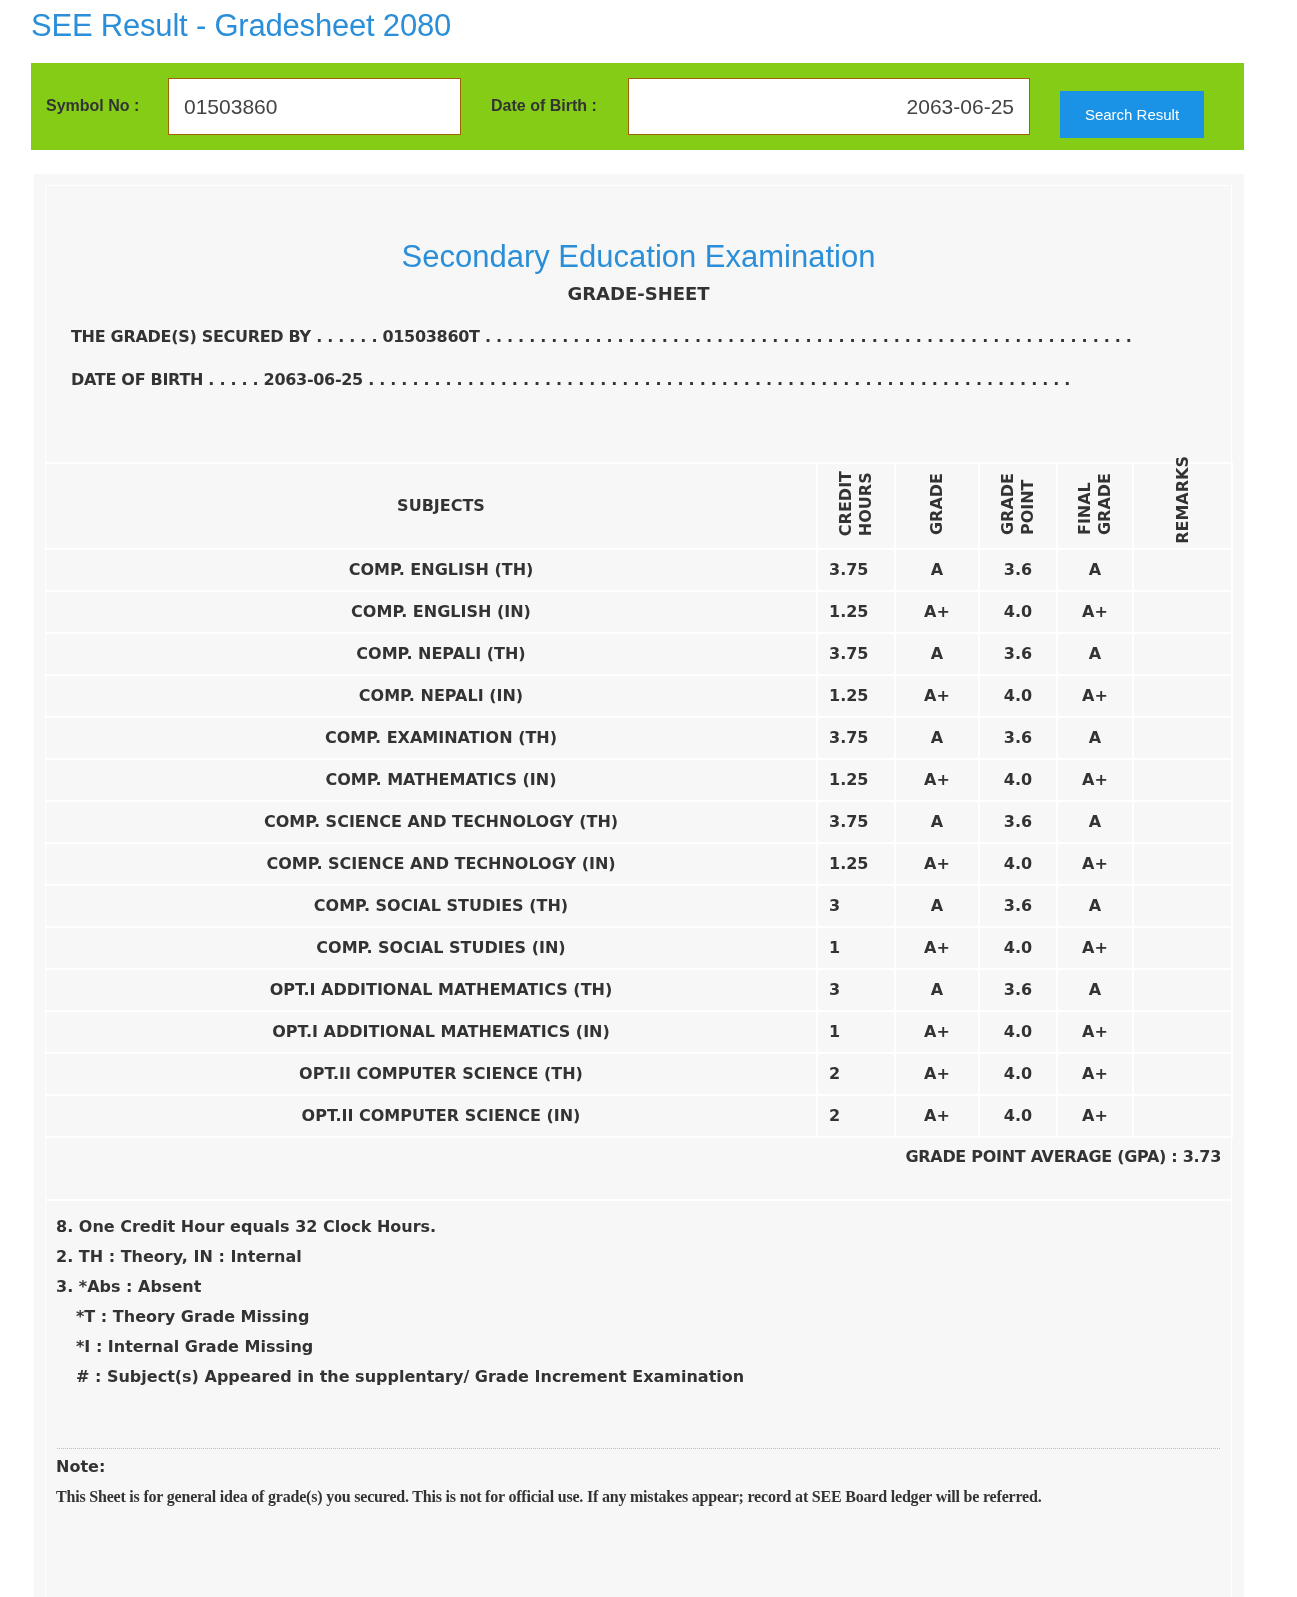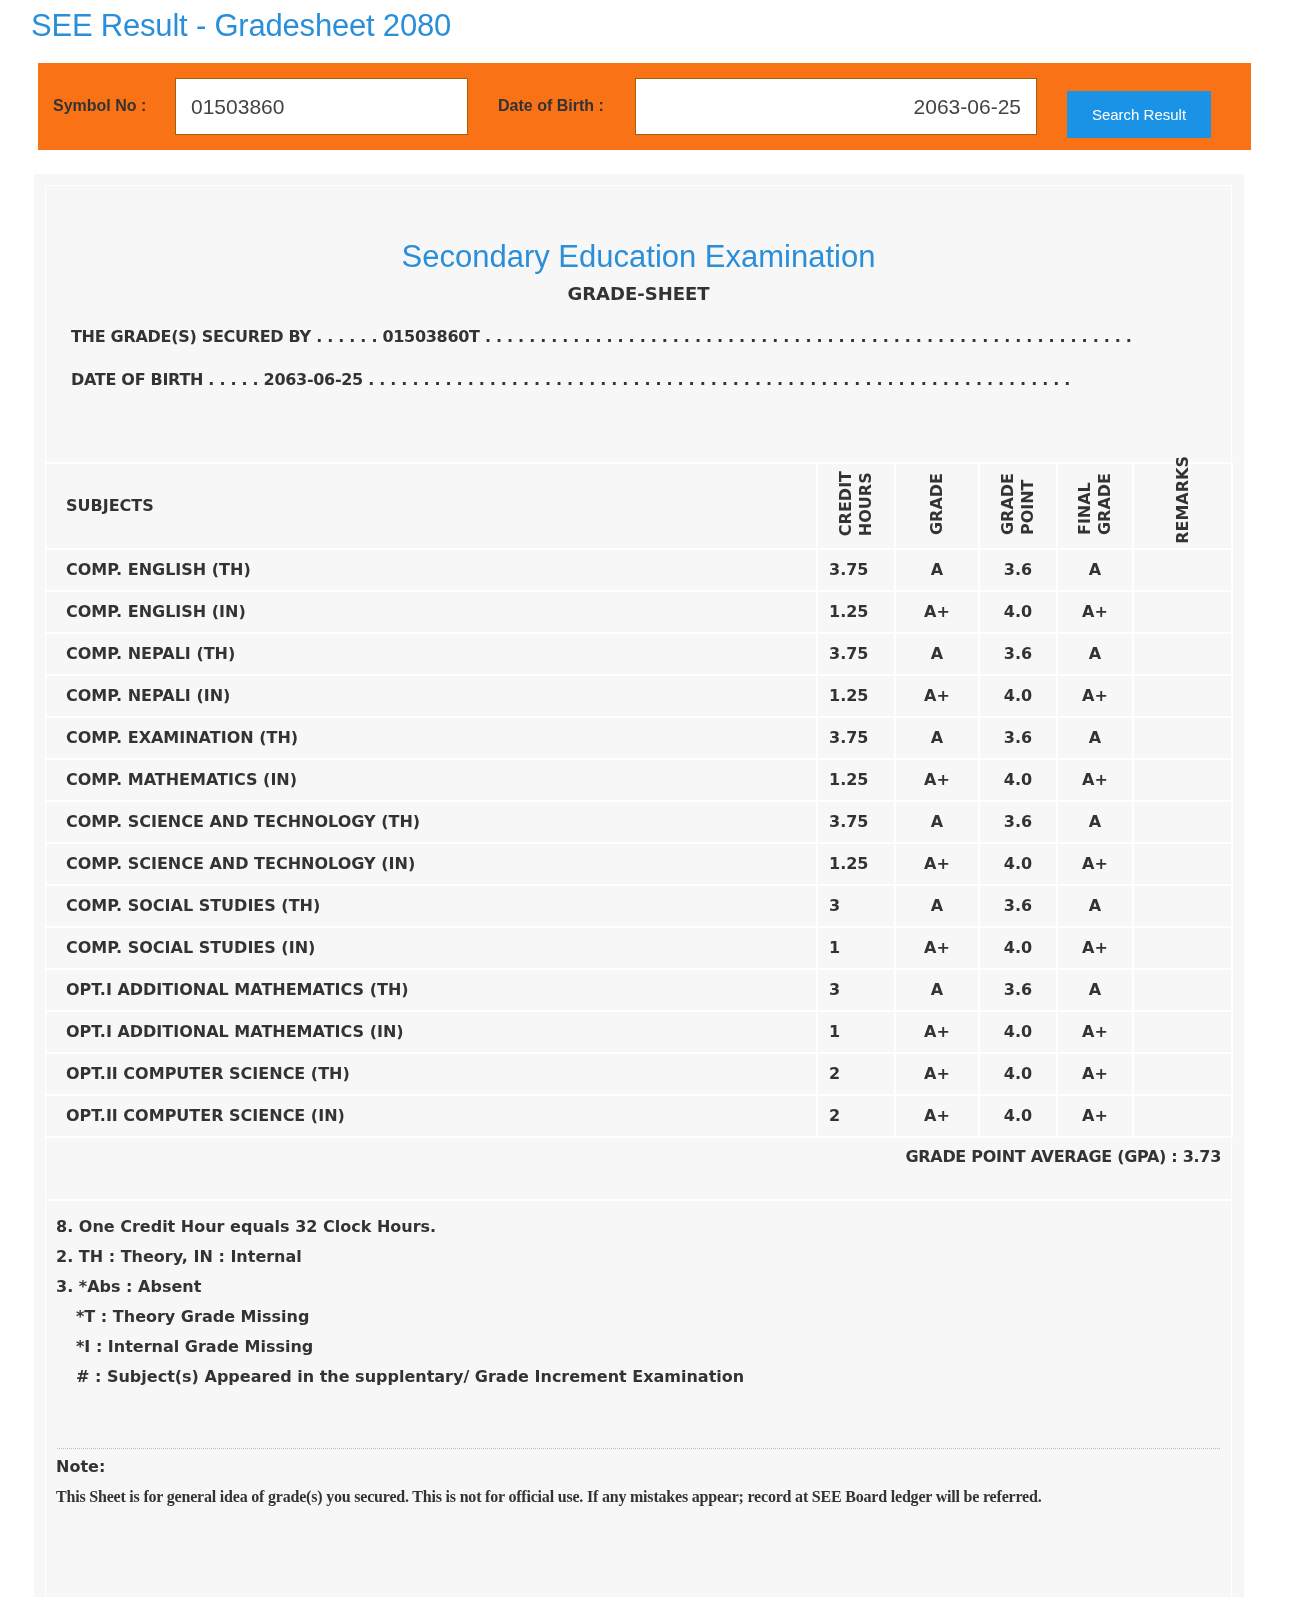--- a/index.html
+++ b/index.html
@@ -17,25 +17,25 @@
     top: 8px;
     margin: 0;
     font-family: "Liberation Sans", sans-serif;
     font-weight: normal;
     font-size: 31px;
     color: #2a8fd8;
     letter-spacing: -0.2px;
   }
   .search-bar {
     position: absolute;
-    left: 38px;
+    left: 31px;
     top: 63px;
     width: 1213px;
     height: 87px;
-    background: #f97316;
+    background: #84cc16;
   }
   .search-bar .lbl {
     position: absolute;
     font-family: "Liberation Sans", sans-serif;
     font-weight: bold;
     font-size: 16px;
     color: #333333;
     top: 34px;
   }
   .search-bar .inp {
@@ -125,21 +125,21 @@
     font-weight: bold;
     color: #333333;
     padding: 0;
     height: 42px;
   }
   table.grades th {
     height: 64px;
     text-align: left;
     vertical-align: middle;
   }
-  table.grades .c-subj { width: 771px; padding-left: 20px; text-align: left; }
+  table.grades .c-subj { width: 771px; padding-left: 20px; text-align: center; }
   table.grades .c-ch { width: 78px; padding-left: 11px; text-align: left; border-left: 2px solid #ffffff; }
   table.grades .c-gr { width: 84px; text-align: center; border-left: 2px solid #ffffff; }
   table.grades .c-gp { width: 78px; text-align: center; border-left: 2px solid #ffffff; }
   table.grades .c-fg { width: 76px; text-align: center; border-left: 2px solid #ffffff; }
   table.grades .c-rm { text-align: center; border-left: 2px solid #ffffff; border-right: 2px solid #ffffff; }
   .vert {
     display: inline-block;
     writing-mode: vertical-rl;
     transform: rotate(180deg);
     text-align: left;

